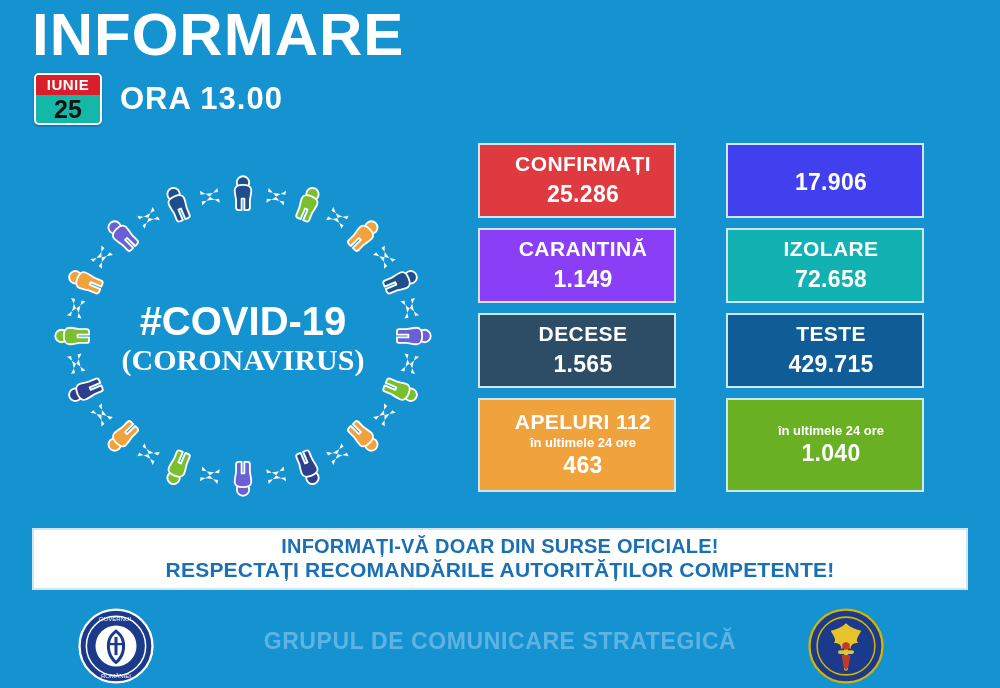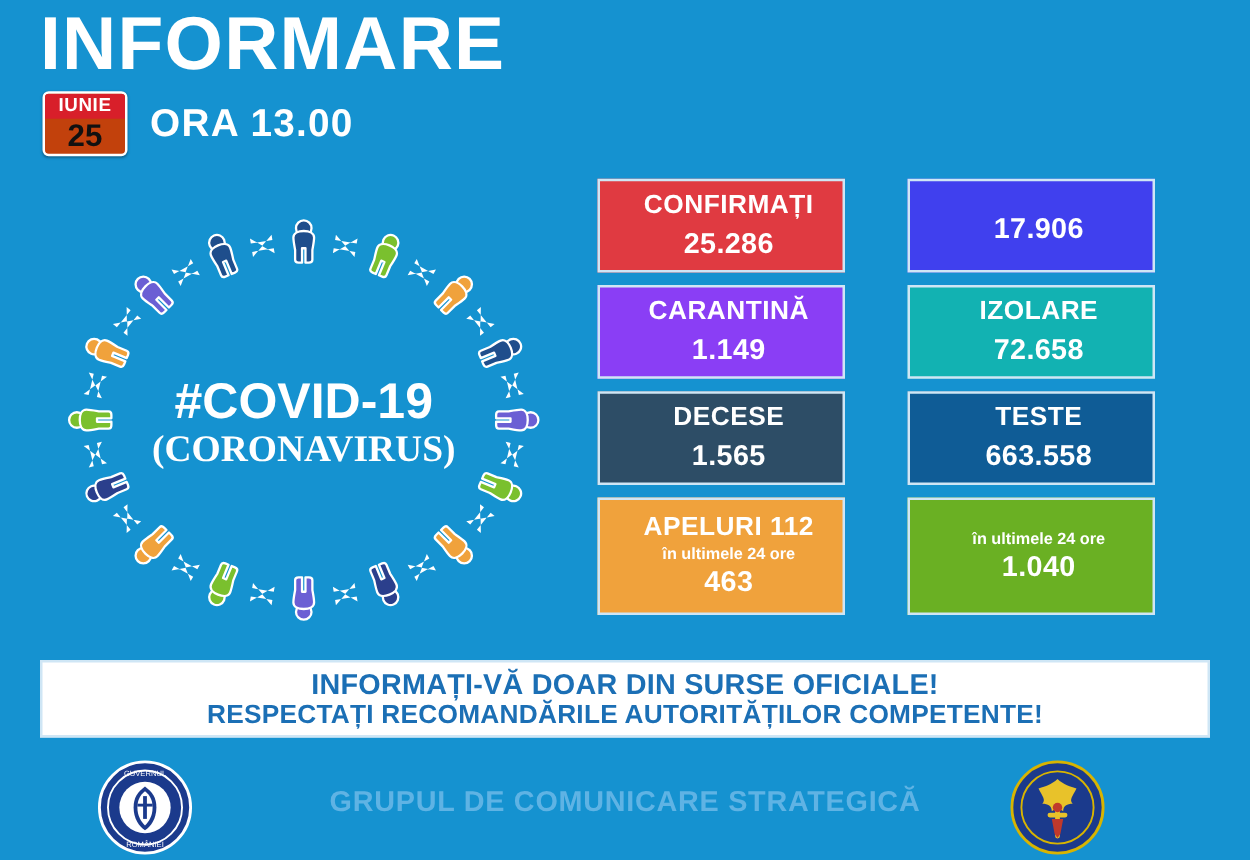--- a/index.html
+++ b/index.html
@@ -12,21 +12,21 @@
   .stage{position:absolute;inset:0;}
 
   
   .title{
     position:absolute;left:32px;top:2px;
     font-size:60px;font-weight:bold;color:#ffffff;
     letter-spacing:1px;line-height:1.1;
   }
   .datebar{position:absolute;left:34px;top:73px;display:flex;align-items:center;gap:18px;}
   .cal{
-    width:68px;height:52px;background:#c2410c;border-radius:5px;
+    width:68px;height:52px;background:#14b8a6;border-radius:5px;
     box-shadow:0 1px 2px rgba(0,0,0,.3);
     display:flex;flex-direction:column;overflow:hidden;
     border:2px solid #ffffff;box-sizing:border-box;
   }
   .cal-top{
     background:#d81f2a;color:#ffffff;font-weight:bold;
     font-size:15px;letter-spacing:.5px;text-align:center;
     line-height:20px;height:20px;
   }
   .cal-bot{
@@ -62,21 +62,21 @@
   .card-value{font-size:23px;font-weight:bold;letter-spacing:.3px;margin-top:6px;line-height:1.1;}
   .card.tall .card-value{margin-top:2px;}
 
   
   .notice{
     position:absolute;left:32px;top:528px;width:936px;height:62px;
     background:#ffffff;border:2px solid #cfe6f5;box-sizing:border-box;
     display:flex;flex-direction:column;align-items:center;justify-content:center;
     color:#1b6fb5;
   }
-  .notice-l1{font-size:23px;font-weight:bold;letter-spacing:.2px;line-height:1.15;}
+  .notice-l1{font-size:20px;font-weight:bold;letter-spacing:.2px;line-height:1.15;}
   .notice-l2{font-size:21px;font-weight:bold;letter-spacing:.2px;line-height:1.15;}
 
   
   .footer{position:absolute;left:0;right:0;top:604px;height:84px;}
   .seal{position:absolute;top:4px;width:76px;height:76px;}
   .seal.left{left:78px;}
   .seal.right{left:808px;}
   .footer-text{
     position:absolute;left:0;right:0;top:24px;text-align:center;
     color:#5fb3e4;font-size:23px;font-weight:bold;letter-spacing:.6px;
@@ -208,21 +208,21 @@
         <div class="card-value">72.658</div>
       </div>
     </div>
     <div class="card-row">
       <div class="card short" style="background: rgb(45, 77, 102);">
         <div class="card-label">DECESE</div>
         <div class="card-value">1.565</div>
       </div>
       <div class="card short" style="background: rgb(15, 92, 150);">
         <div class="card-label">TESTE</div>
-        <div class="card-value">663.558</div>
+        <div class="card-value">429.715</div>
       </div>
     </div>
     <div class="card-row">
       <div class="card tall" style="background: rgb(240, 162, 60);">
         <div class="card-label">APELURI 112</div>
         <div class="card-sub">în ultimele 24 ore</div>
         <div class="card-value">463</div>
       </div>
       <div class="card tall" style="background: rgb(106, 176, 35);">
         <div class="card-sub">în ultimele 24 ore</div>

